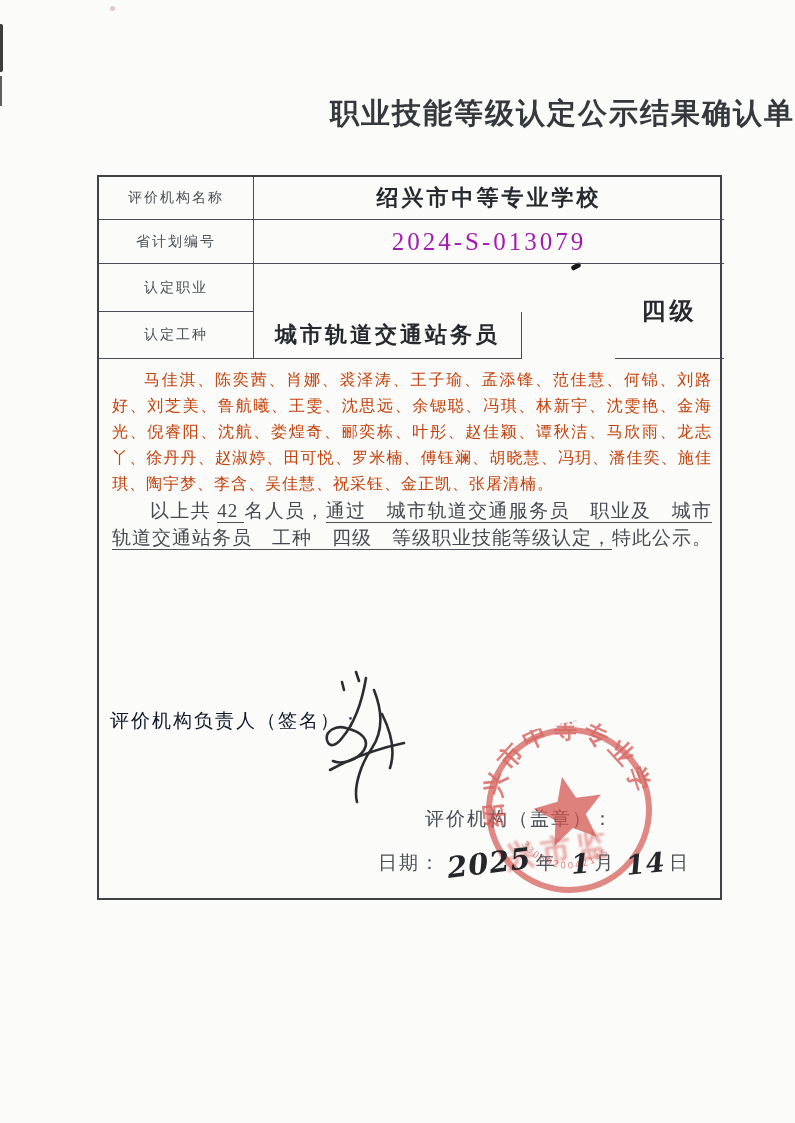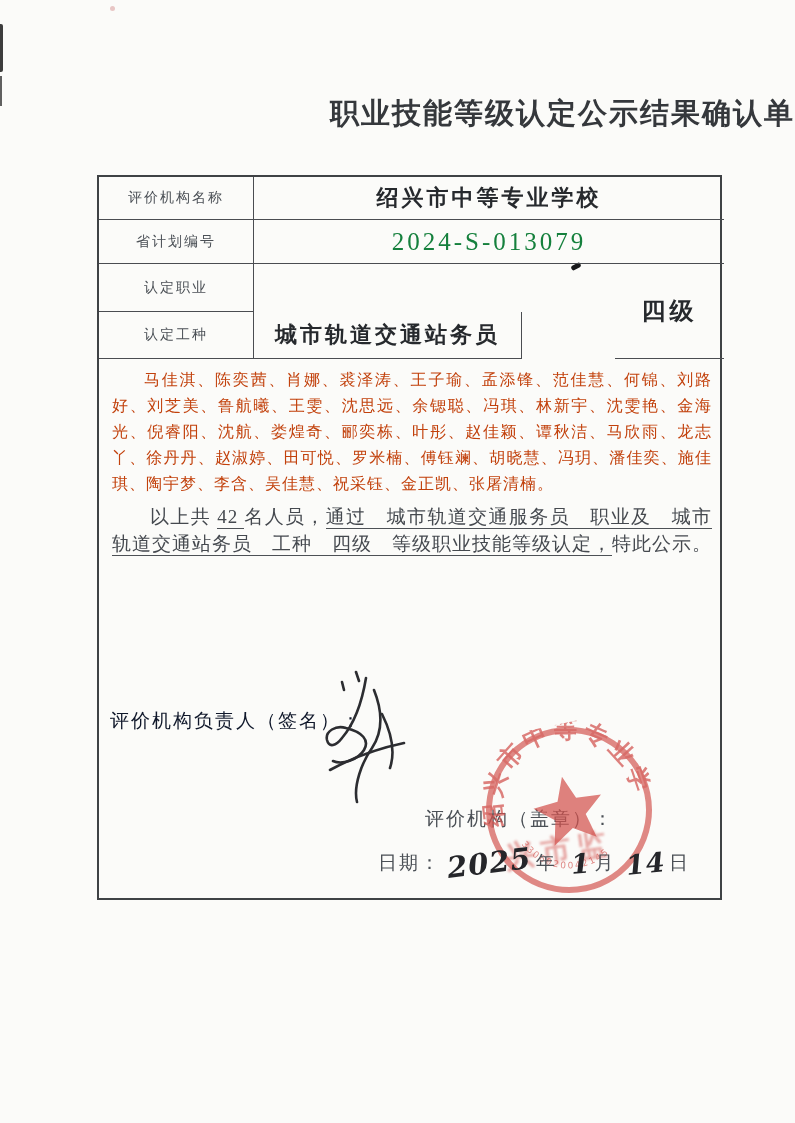--- a/index.html
+++ b/index.html
@@ -36,30 +36,30 @@
   .c1{grid-area:3/1/4/2} .c2{grid-area:3/2/4/3}
   .d {grid-area:3/3/5/4} .e {grid-area:3/4/5/5}
   .f1{grid-area:4/1/5/2} .f2{grid-area:4/2/5/3}
   .g {grid-area:5/1/6/5; display:block; position:relative; }
 
   .lbl { font-size:14px; letter-spacing:2px; color:#4b5056; }
   .val-bold {
     font-family:"Liberation Sans", sans-serif; font-weight:700;
     font-size:22px; letter-spacing:3px; color:#26292d;
   }
-  .val-plan { font-size:25px; letter-spacing:3px; color:#15803d; }
+  .val-plan { font-size:25px; letter-spacing:3px; color:#a21caf; }
   .val-grade { font-family:"Liberation Sans", sans-serif; font-weight:700; font-size:24px; letter-spacing:4px; color:#26292d;text-align:right; }
 
   .body-text { padding:8px 12px 0 13px; }
   .names-par {
     font-size:16px; line-height:26px; letter-spacing:1px;
     text-align:justify; text-indent:2em; color:#c2410c;
   }
   .statement-par {
-    margin-top:6px; font-size:19px; line-height:27px; letter-spacing:1px;
+    font-size:19px; line-height:27px; letter-spacing:1px;
     text-align:justify; text-indent:2em; color:#45494f;
   }
   .u { border-bottom:1.5px solid #4d5156; padding-bottom:1px; }
 
   .sign-row { position:absolute; left:110px; top:708px; font-size:19px; letter-spacing:2px; color:#0f172a; z-index:2; }
   .sign-svg { position:absolute; left:312px; top:668px; z-index:3; }
 
   .stamp-wrap { position:absolute; left:483px; top:724px; width:172px; height:172px; transform:rotate(-12deg); z-index:5; opacity:.85; }
   .stamp-smudge {
     position:absolute; left:505px; top:830px; z-index:4; color:#d2524e; opacity:.5;

